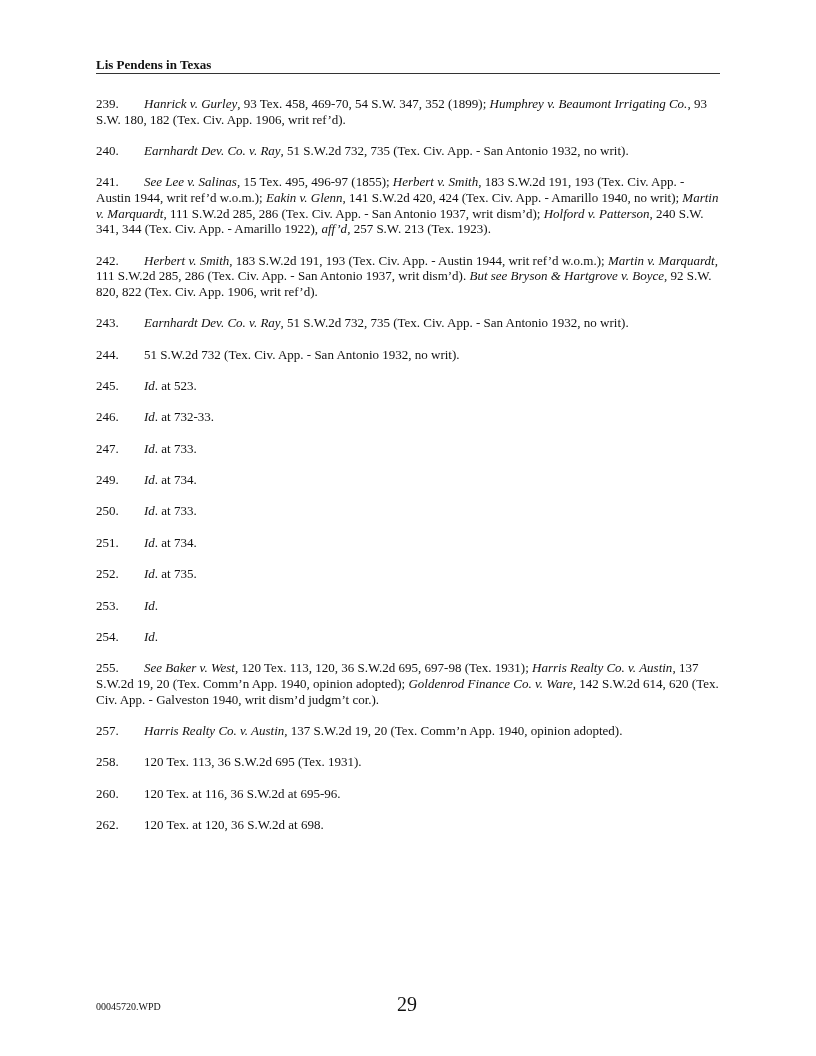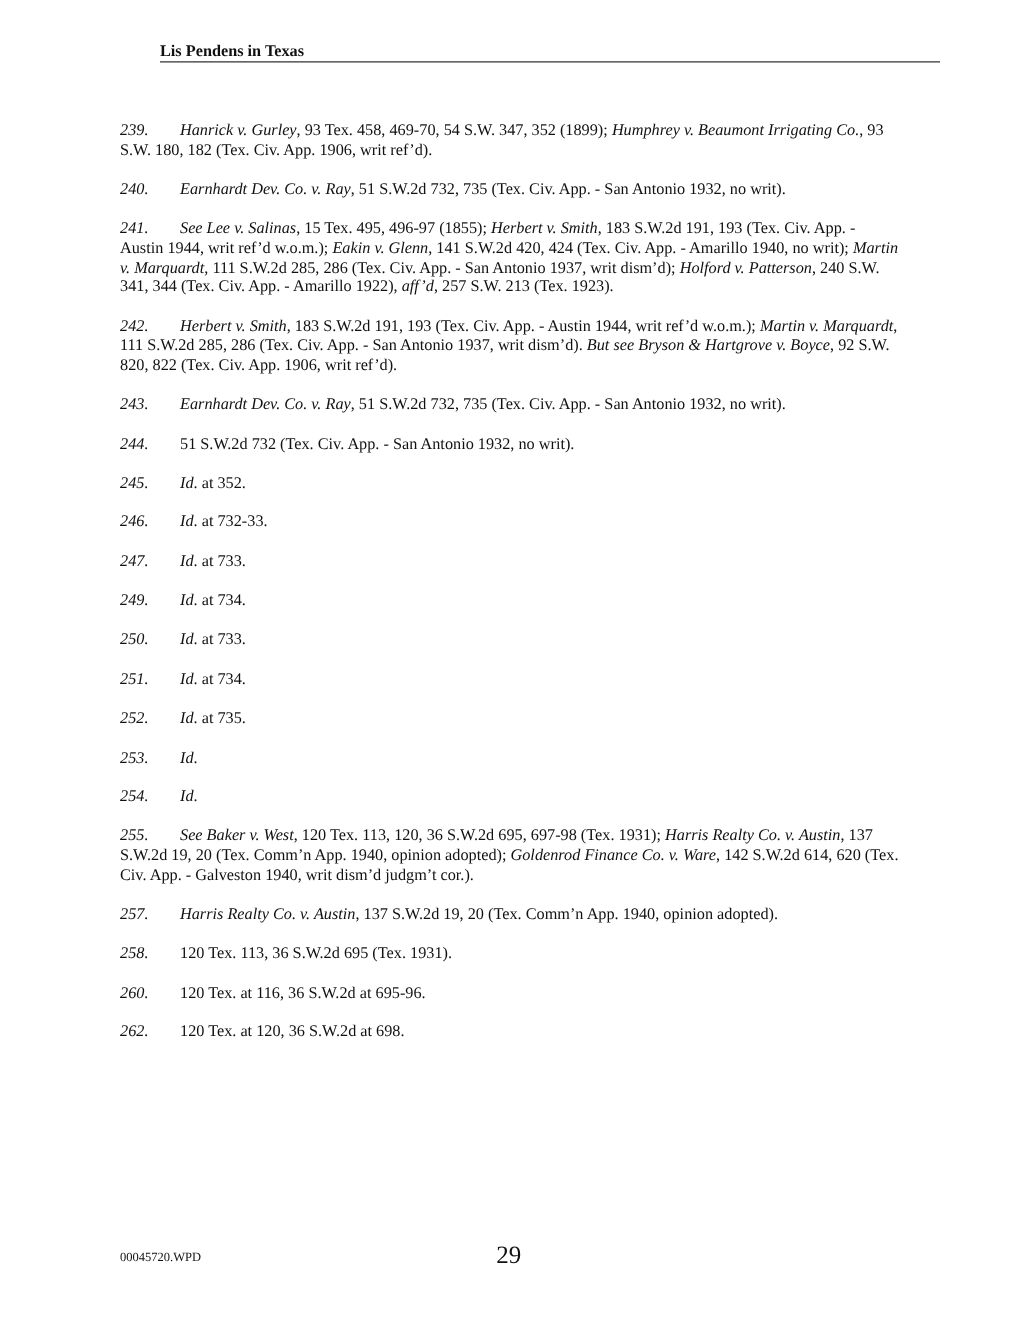--- a/index.html
+++ b/index.html
@@ -1,43 +1,43 @@
 <!DOCTYPE html>
 <html><head>
 <meta charset="utf-8">
 <style>
   html, body { margin: 0; padding: 0; background: #ffffff; }
   body { width: 816px; height: 1056px; position: relative; overflow: hidden;
          font-family: "Liberation Serif", "DejaVu Serif", serif; color: #111; }
-  .header { position: absolute; left: 96px; top: 34px; width: 624px; margin-left: 32px; }
+  .header { position: absolute; left: 96px; top: 58px; width: 624px; }
   .header-title { font-weight: bold; font-size: 13px; line-height: 14px; padding-bottom: 1px; }
   .header-rule { height: 0; border-top: 1.5px solid #333; margin-top: 0; }
   .notes { position: absolute; left: 96px; top: 96px; width: 624px; font-size: 13px; line-height: 15.6px; }
   .note { margin: 0 0 15.8px 0; }
-  .num { display: inline-block; width: 48px; font-style: italic; }
+  .num { display: inline-block; width: 48px; }
   i { font-style: italic; }
   .footer-id { position: absolute; left: 96px; top: 1001px; font-size: 10px; }
   .footer-page { position: absolute; left: 397px; top: 993px; font-size: 20px; }
 </style>
 </head>
 <body>
 
 <div class="header">
   <div class="header-title">Lis Pendens in Texas</div>
   <div class="header-rule"></div>
 </div>
 
 <div class="notes" id="notes">
     <p class="note"><span class="num">239.</span><i>Hanrick v. Gurley</i><span>, 93 Tex. 458, 469-70, 54 S.W. 347, 352 (1899); </span><i>Humphrey v. Beaumont Irrigating Co.</i><span>, 93 S.W. 180, 182 (Tex. Civ. App. 1906, writ ref’d).</span></p>
     <p class="note"><span class="num">240.</span><i>Earnhardt Dev. Co. v. Ray</i><span>, 51 S.W.2d 732, 735 (Tex. Civ. App. - San Antonio 1932, no writ).</span></p>
     <p class="note"><span class="num">241.</span><i>See  Lee v. Salinas</i><span>, 15 Tex. 495, 496-97 (1855); </span><i>Herbert v. Smith</i><span>, 183 S.W.2d 191, 193 (Tex. Civ. App. - Austin 1944, writ ref’d w.o.m.); </span><i>Eakin v. Glenn</i><span>, 141 S.W.2d 420, 424 (Tex. Civ. App. - Amarillo 1940, no writ); </span><i>Martin v. Marquardt</i><span>, 111 S.W.2d 285, 286 (Tex. Civ. App. - San Antonio 1937, writ dism’d); </span><i>Holford v. Patterson</i><span>, 240 S.W. 341, 344 (Tex. Civ. App. - Amarillo 1922), </span><i>aff’d</i><span>, 257 S.W. 213 (Tex. 1923).</span></p>
     <p class="note"><span class="num">242.</span><i>Herbert v. Smith</i><span>, 183 S.W.2d 191, 193 (Tex. Civ. App. - Austin 1944, writ ref’d w.o.m.); </span><i>Martin v. Marquardt</i><span>, 111 S.W.2d 285, 286 (Tex. Civ. App. - San Antonio 1937, writ dism’d). </span><i>But see Bryson &amp; Hartgrove v. Boyce</i><span>, 92 S.W. 820, 822 (Tex. Civ. App. 1906, writ ref’d).</span></p>
     <p class="note"><span class="num">243.</span><i>Earnhardt Dev. Co. v. Ray</i><span>, 51 S.W.2d 732, 735 (Tex. Civ. App. - San Antonio 1932, no writ).</span></p>
     <p class="note"><span class="num">244.</span><span>51 S.W.2d 732 (Tex. Civ. App. - San Antonio 1932, no writ).</span></p>
-    <p class="note"><span class="num">245.</span><i>Id</i><span>. at 352.</span></p>
+    <p class="note"><span class="num">245.</span><i>Id</i><span>. at 523.</span></p>
     <p class="note"><span class="num">246.</span><i>Id</i><span>. at 732-33.</span></p>
     <p class="note"><span class="num">247.</span><i>Id</i><span>. at 733.</span></p>
     <p class="note"><span class="num">249.</span><i>Id</i><span>. at 734.</span></p>
     <p class="note"><span class="num">250.</span><i>Id</i><span>. at 733.</span></p>
     <p class="note"><span class="num">251.</span><i>Id</i><span>. at 734.</span></p>
     <p class="note"><span class="num">252.</span><i>Id</i><span>. at 735.</span></p>
     <p class="note"><span class="num">253.</span><i>Id</i><span>.</span></p>
     <p class="note"><span class="num">254.</span><i>Id</i><span>.</span></p>
     <p class="note"><span class="num">255.</span><i>See Baker v. West</i><span>, 120 Tex. 113, 120, 36 S.W.2d 695, 697-98 (Tex. 1931); </span><i>Harris Realty Co. v. Austin</i><span>, 137 S.W.2d 19, 20 (Tex. Comm’n App. 1940, opinion adopted); </span><i>Goldenrod Finance Co. v. Ware</i><span>, 142 S.W.2d 614, 620 (Tex. Civ. App. - Galveston 1940, writ dism’d judgm’t cor.).</span></p>
     <p class="note"><span class="num">257.</span><i>Harris Realty Co. v. Austin</i><span>, 137 S.W.2d 19, 20 (Tex. Comm’n App. 1940, opinion adopted).</span></p>

